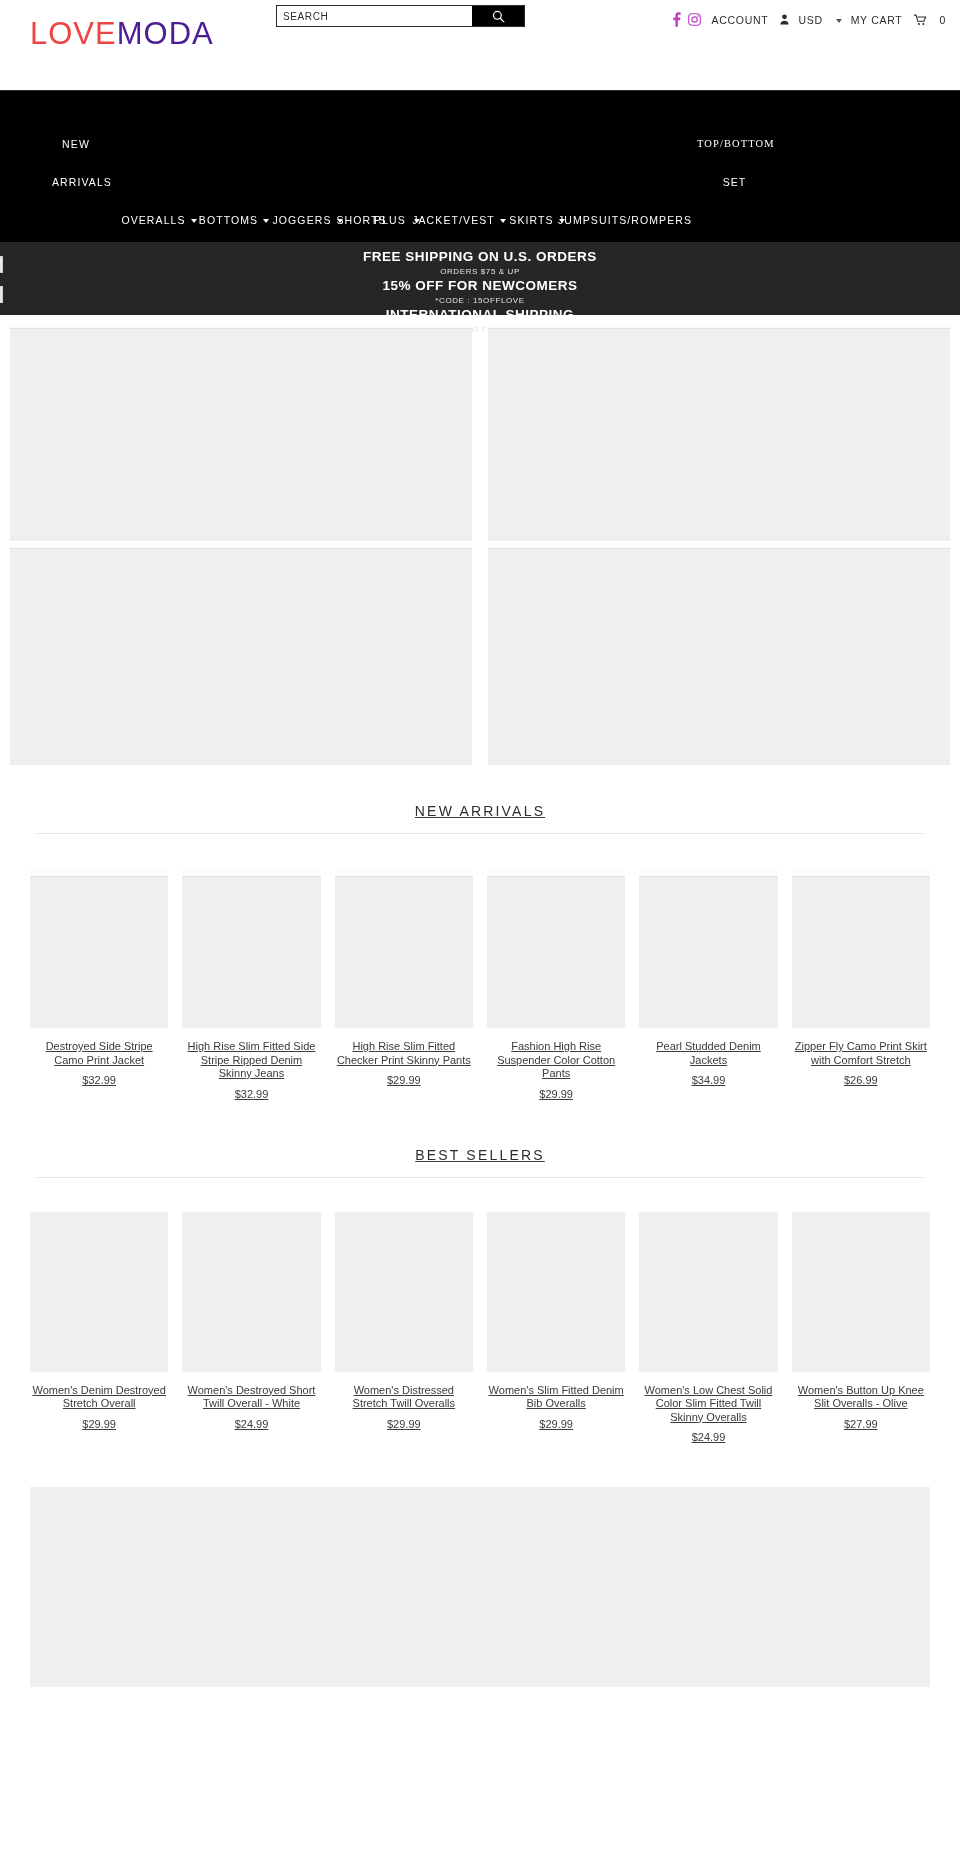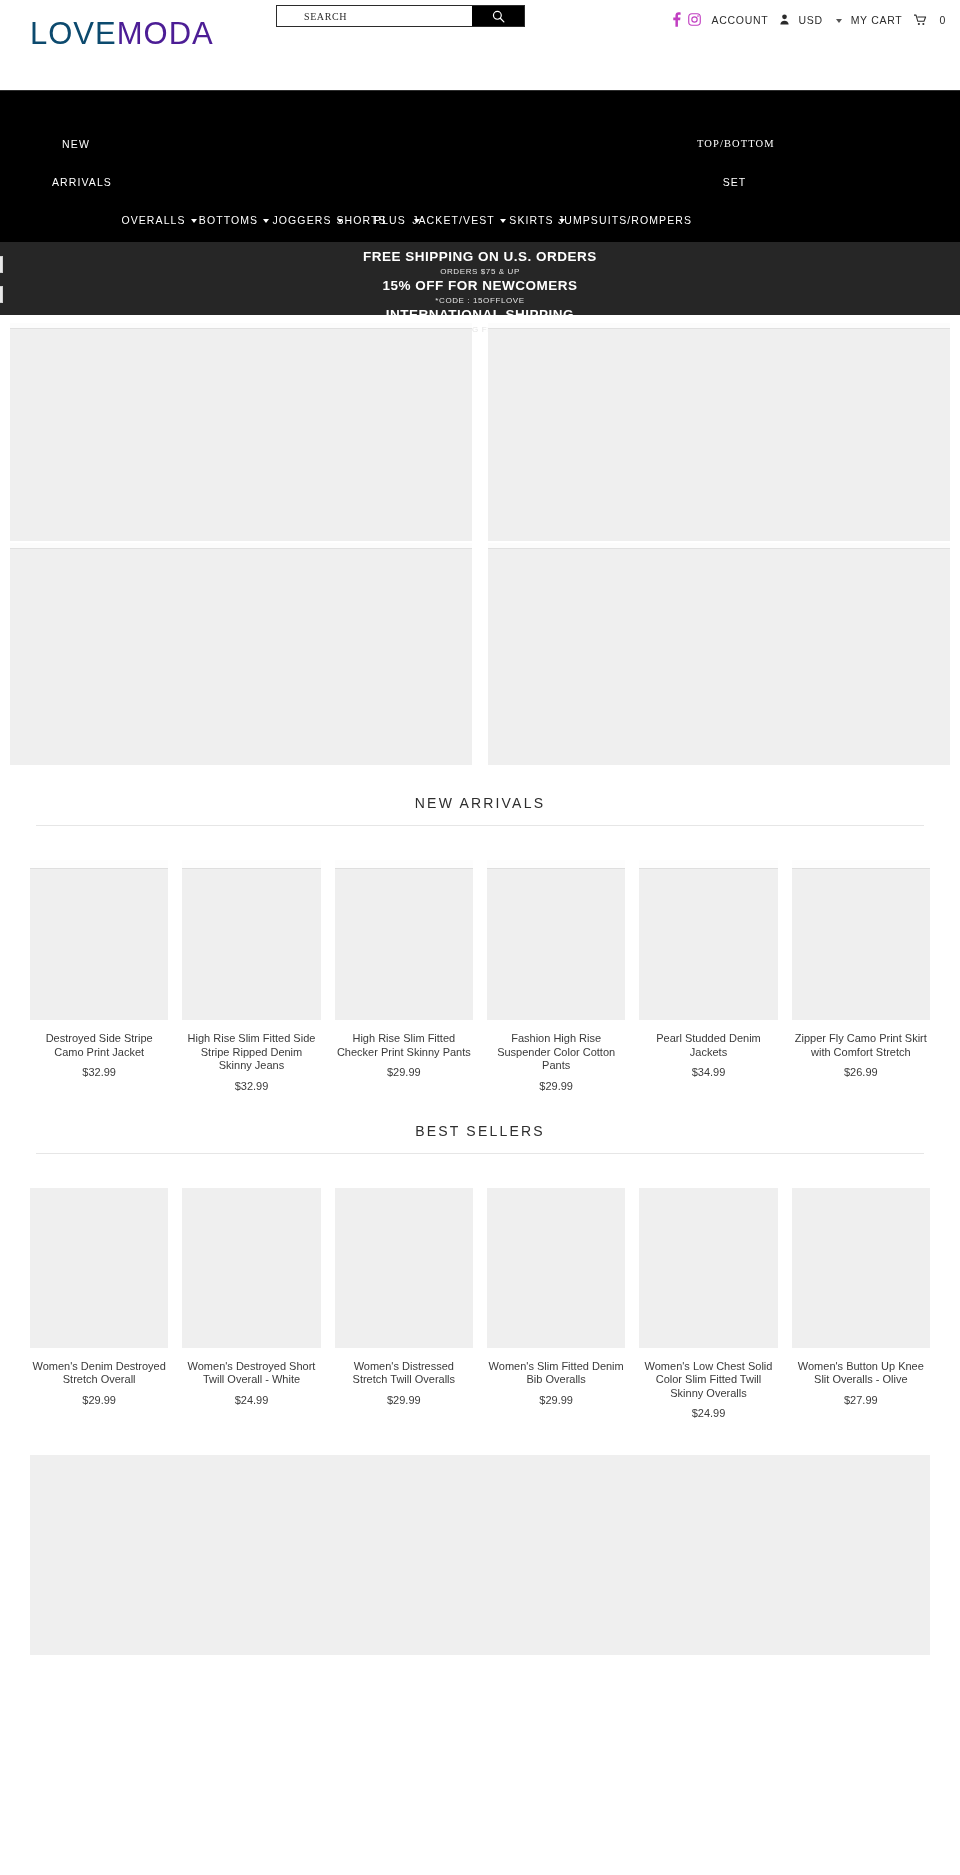--- a/index.html
+++ b/index.html
@@ -22,44 +22,43 @@
   .logo {
     position: absolute;
     left: 30px;
     top: 12px;
     font-size: 31px;
     letter-spacing: 1px;
     font-weight: 400;
     line-height: 44px;
     white-space: nowrap;
   }
-  .logo .love { color: #0c4a6e; }
+  .logo .love { color: #ef4444; }
   .logo .moda { color: #4c1d95; }
 
   .search-wrap {
     position: absolute;
     left: 276px;
     top: 5px;
     width: 249px;
     height: 22px;
     display: flex;
     border: 1px solid #2b2b2b;
     background: #fff;
   }
   .search-input {
     flex: 1;
     border: 0;
     outline: none;
-    font-family: Liberation Serif, serif;
+    font-family: Liberation Sans, sans-serif;
     font-size: 10px;
     letter-spacing: .6px;
     padding: 0 6px;
     color: #222;
     background: #fff;
-    margin-left: 21px;
   }
   .search-input::placeholder { color: #2b2b2b; opacity: 1; }
   .search-btn {
     width: 52px;
     background: #000;
     border: 0;
     cursor: pointer;
     display: flex;
     align-items: center;
     justify-content: center;
@@ -180,21 +179,21 @@
     position: absolute;
     left: 0; right: 0; top: 0;
     height: 5px;
     background: #fcfcfc;
     border-bottom: 1px solid #e0e0e0;
   }
   .hero-cell .ph { height: 218px; }
   .hero-cell.row2 .ph { height: 222px; }
 
   
-  .section { padding: 0 30px; }
+  .section { padding: 8px 30px; text-decoration: underline; }
   .section-title {
     text-align: center;
     font-size: 14px;
     letter-spacing: 2.2px;
     color: #2e2e2e;
     padding: 30px 0 14px;
     font-weight: 400;
   }
   .section-rule {
     height: 1px;

